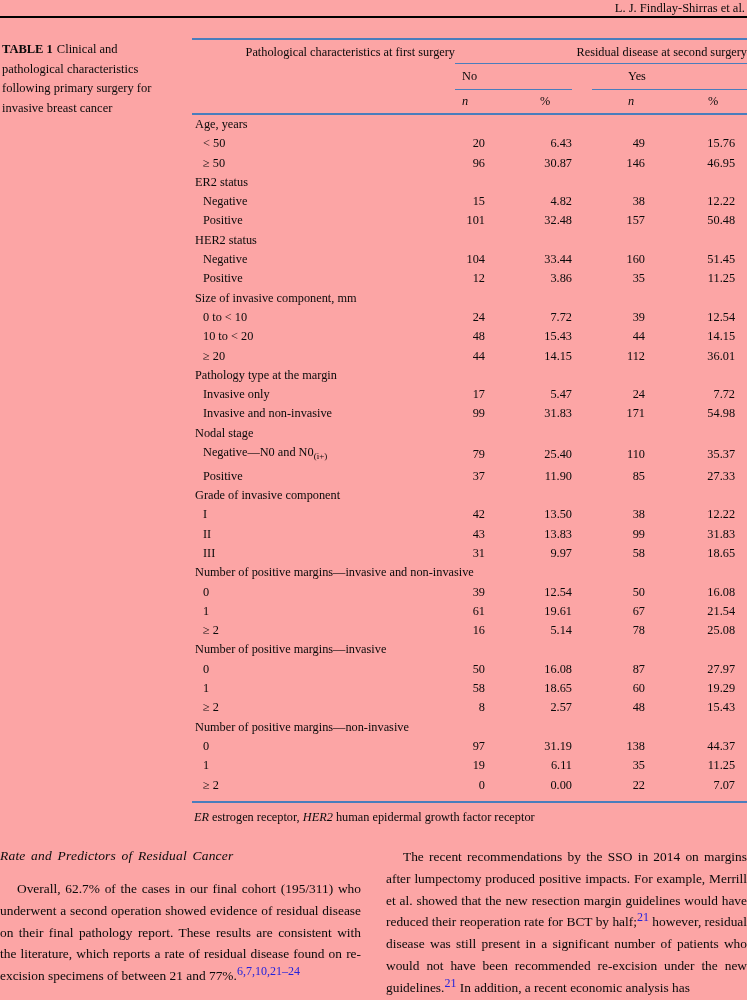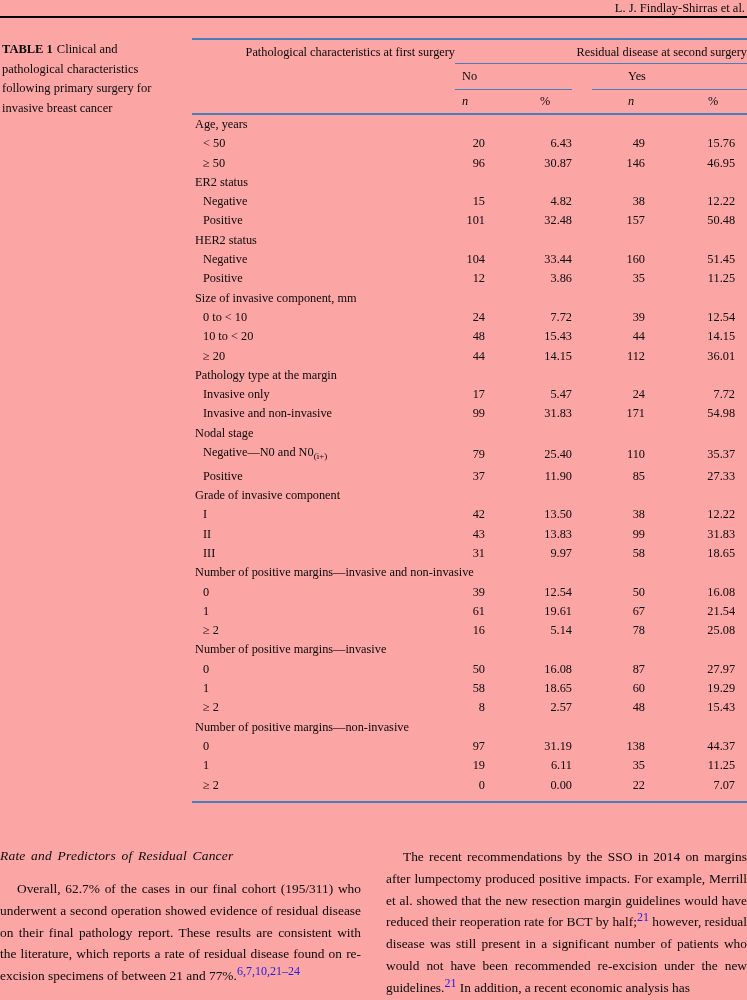--- a/index.html
+++ b/index.html
@@ -349,20 +349,21 @@
             <td class="num pct">0.00</td>
             <td class="sp"></td>
             <td class="num">22</td>
             <td class="num pct2">7.07</td>
           </tr>
           <tr class="spacer-row">
             <td colspan="6"></td>
           </tr>
         </tbody>
     </table>
+    <div class="footnote"><span class="it">ER</span><span> estrogen receptor, </span><span class="it">HER2</span><span> human epidermal growth factor receptor</span></div>
   </div>
 
   <div class="col-left">
     <h3 class="sec-heading">Rate and Predictors of Residual Cancer</h3>
     <p class="body-par"><span>Overall, 62.7% of the cases in our final cohort (195/311) who underwent a second operation showed evidence of residual disease on their final pathology report. These results are consistent with the literature, which reports a rate of residual disease found on re-excision specimens of between 21 and 77%.</span><sup class="cite">6,7,10,21–24</sup></p>
   </div>
 
   <div class="col-right">
     <p class="body-par"><span>The recent recommendations by the SSO in 2014 on margins after lumpectomy produced positive impacts. For example, Merrill et al. showed that the new resection margin guidelines would have reduced their reoperation rate for BCT by half;</span><sup class="cite">21</sup><span> however, residual disease was still present in a significant number of patients who would not have been recommended re-excision under the new guidelines.</span><sup class="cite">21</sup><span> In addition, a recent economic analysis has</span></p>
   </div>

